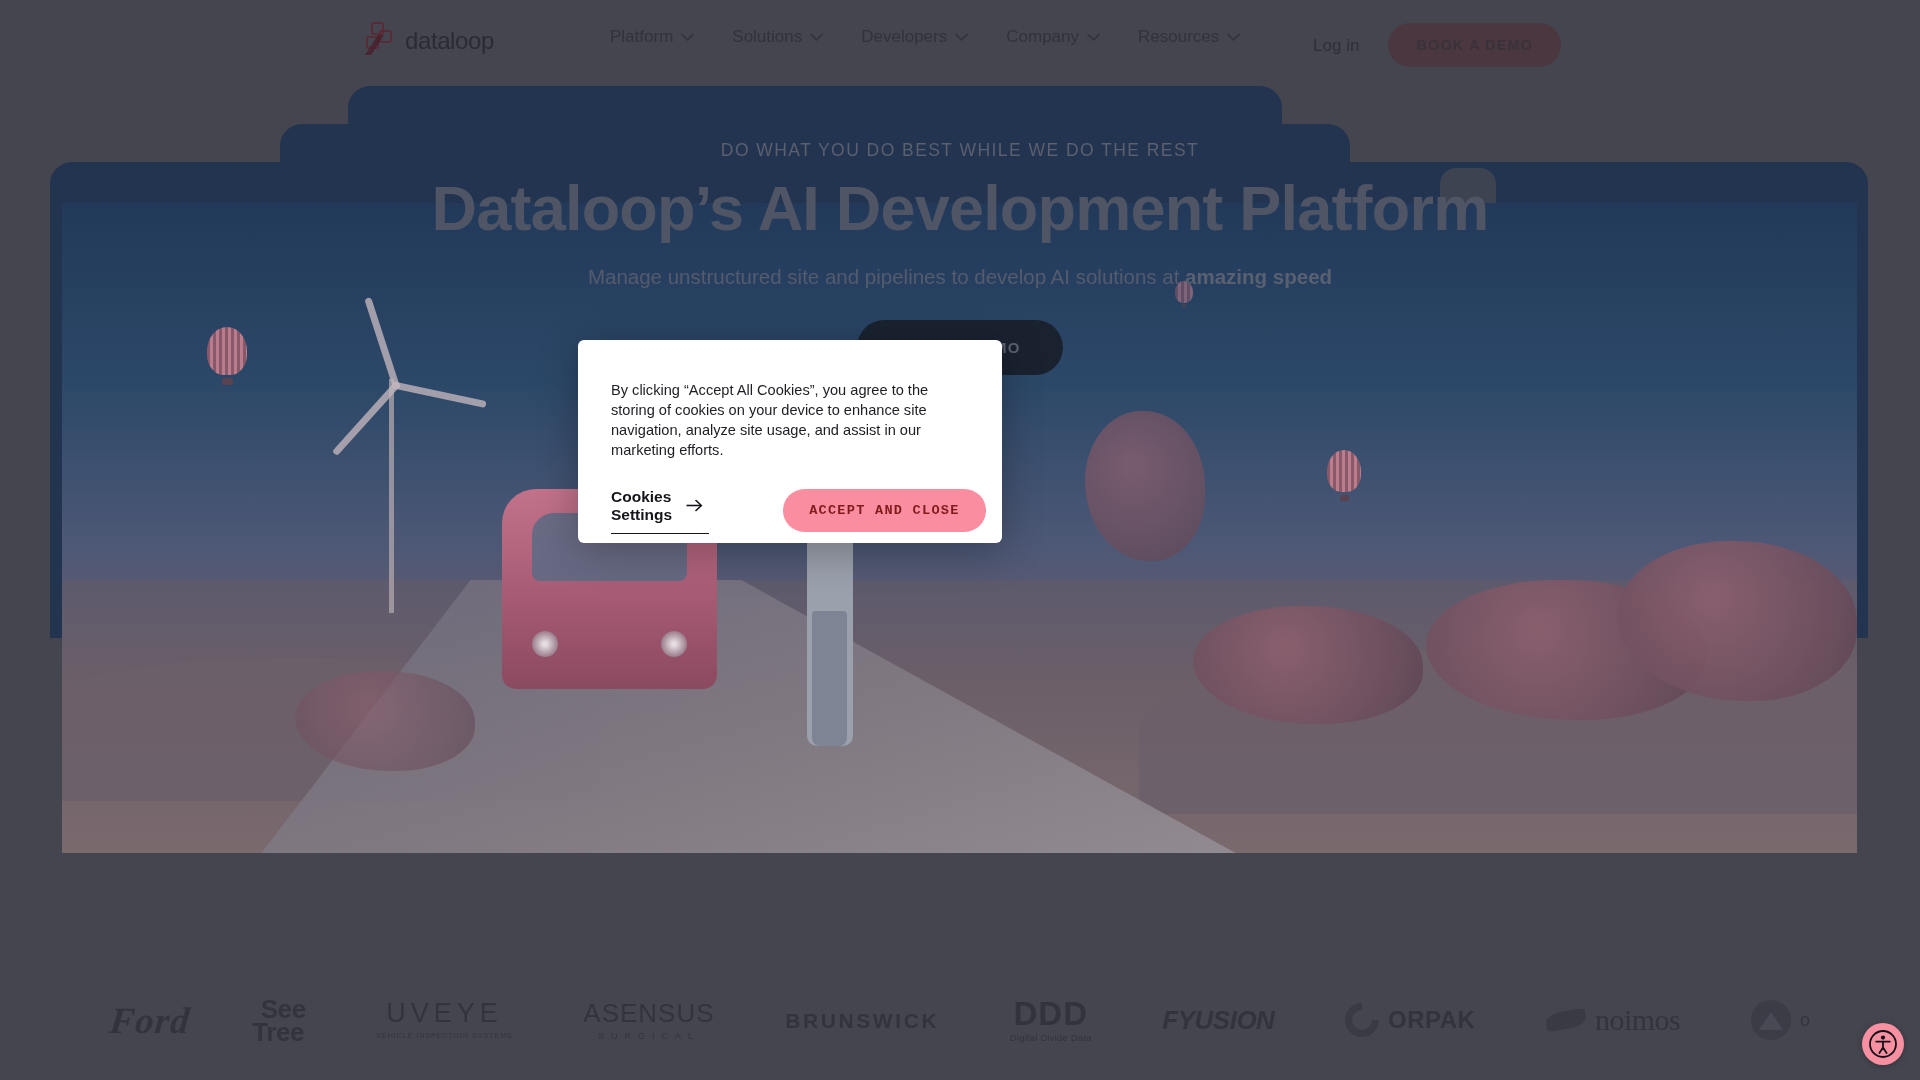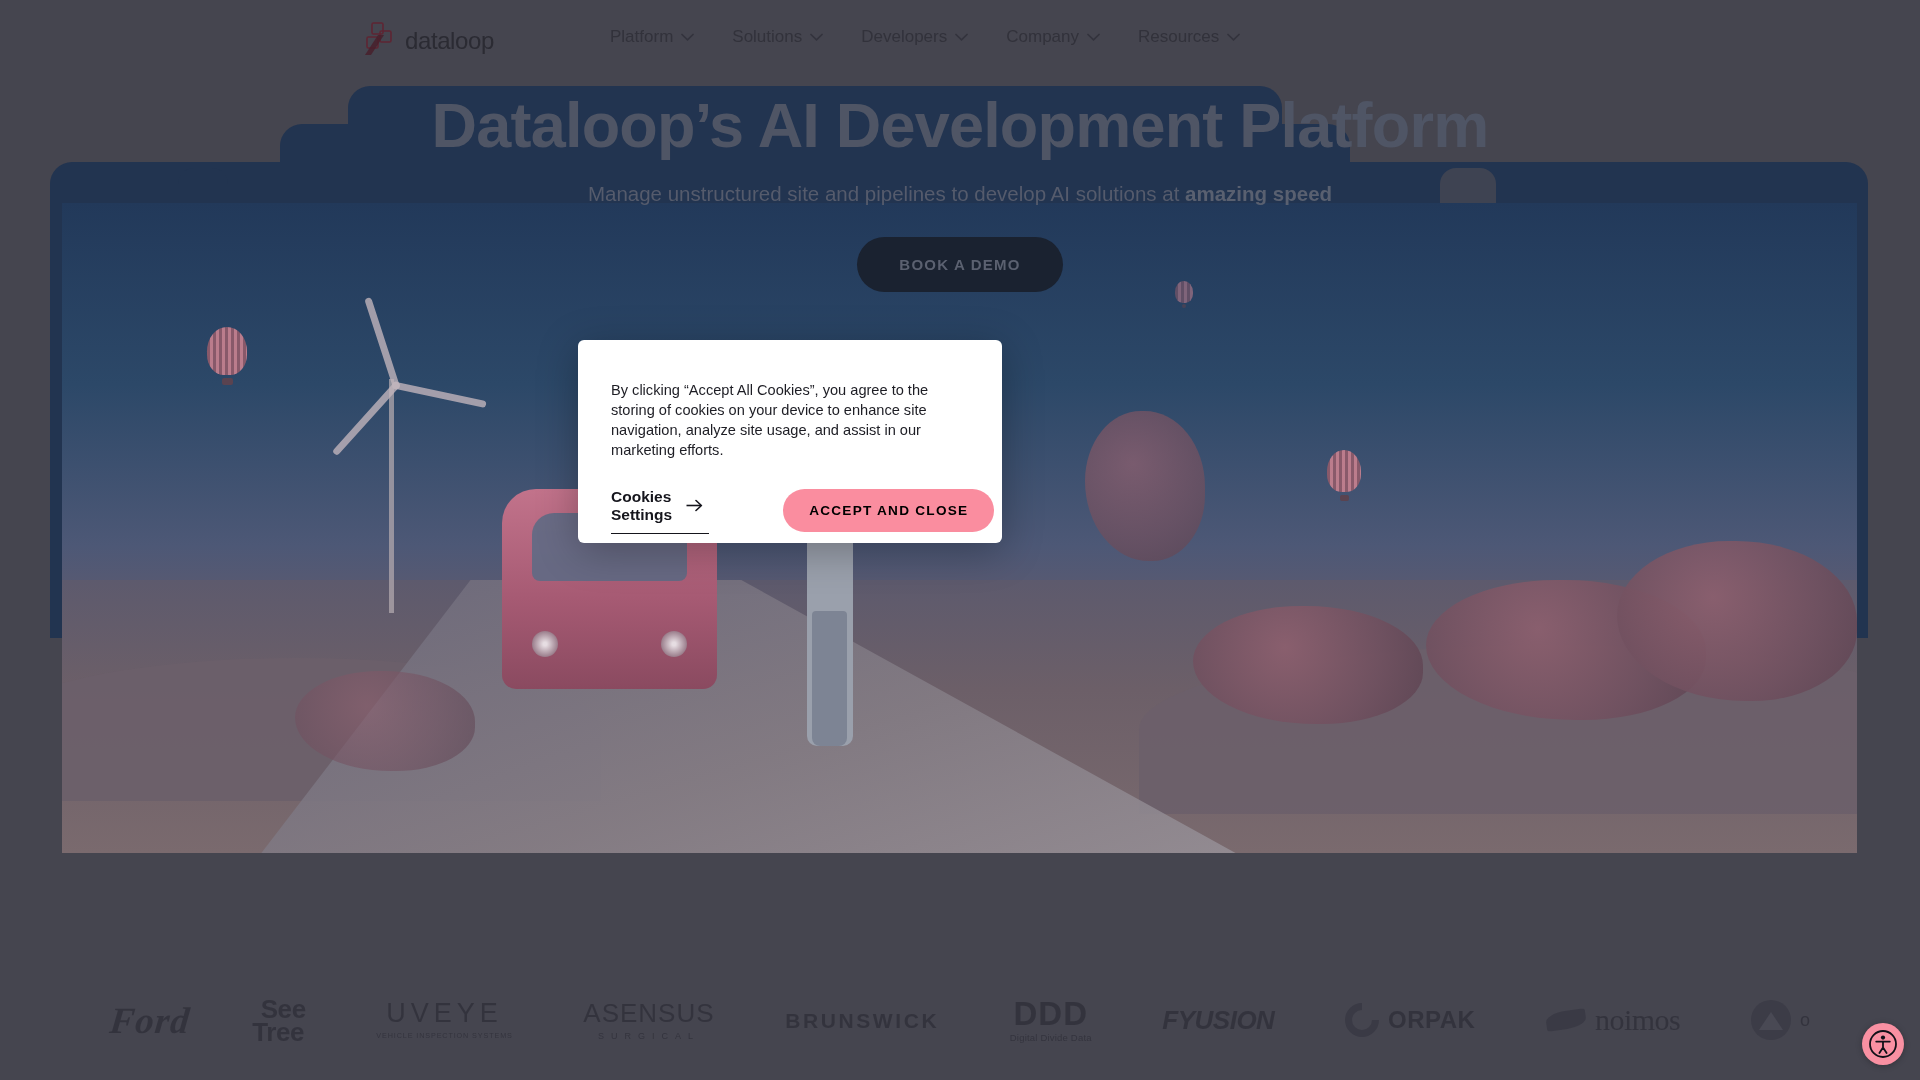--- a/index.html
+++ b/index.html
@@ -399,29 +399,29 @@
     font-weight: 600;
     color: #15151c;
     cursor: pointer;
     border-bottom: 1.6px solid #15151c;
     padding-bottom: 9px;
     padding-right: 6px;
   }
   .arrow-ico { display: block; width: 17px; height: 13px; }
   .btn-accept {
     background: #fa8d9f;
-    color: #000000;
+    color: #7f1d1d;
     border: none;
     border-radius: 26px;
     padding: 14px 26px;
     font-size: 13.6px;
     font-weight: 700;
     letter-spacing: 1.25px;
     cursor: pointer;
-    font-family: Liberation Sans, sans-serif;
+    font-family: Liberation Mono, monospace;
     white-space: nowrap;
   }
 
   
   .a11y-widget {
     position: absolute;
     right: 16px;
     bottom: 15px;
     width: 42px; height: 42px;
     border-radius: 50%;
@@ -490,20 +490,24 @@
       <div class="nav-item">
         <span>Resources</span>
         <span>
           <svg class="chev" viewBox="0 0 13 8">
               <path d="M1 1.5 L6.5 6.8 L12 1.5" fill="none" stroke="#33333d" stroke-width="1.7" stroke-linecap="round"></path>
             </svg>
         </span>
       </div>
     </nav>
 
+    <div class="header-right">
+      <span class="login-link">Log in</span>
+      <button class="btn-demo-header">BOOK A DEMO</button>
+    </div>
   </div>
 
   <section class="hero">
 
     <div class="hero-frame">
       <div class="nf r-tl r-tr" style="left:348px;  top:8px;   width:934px;  height:76px;"></div>
       <div class="nf r-tl" style="left:280px;  top:46px;  width:68px;   height:38px;"></div>
       <div class="nf r-tr" style="left:1282px; top:46px;  width:68px;   height:38px;"></div>
       <div class="nf r-tl r-tr" style="left:50px;   top:84px;  width:1818px; height:472px;"></div>
       <div class="nf" style="left:50px;   top:470px; width:1818px; height:90px;"></div>
@@ -554,20 +558,21 @@
         <div class="light" style="left:14%;"></div>
         <div class="light" style="right:14%;"></div>
       </div>
 
       <div class="person" style="left:41.5%; top:45%; width:46px; height:250px;">
         <div class="legs"></div>
       </div>
     </div>
 
     <div class="hero-text">
+      <div class="eyebrow">DO WHAT YOU DO BEST WHILE WE DO THE REST</div>
       <h1 class="headline">Dataloop’s AI Development Platform</h1>
       <p class="subhead"><span>Manage  unstructured site and pipelines to develop AI solutions at </span><b>amazing speed</b></p>
       <button class="btn-demo-hero">BOOK A DEMO</button>
     </div>
   </section>
 
   <div class="logo-strip">
 
     <div class="client-logo cl-ford">Ford</div>
 

